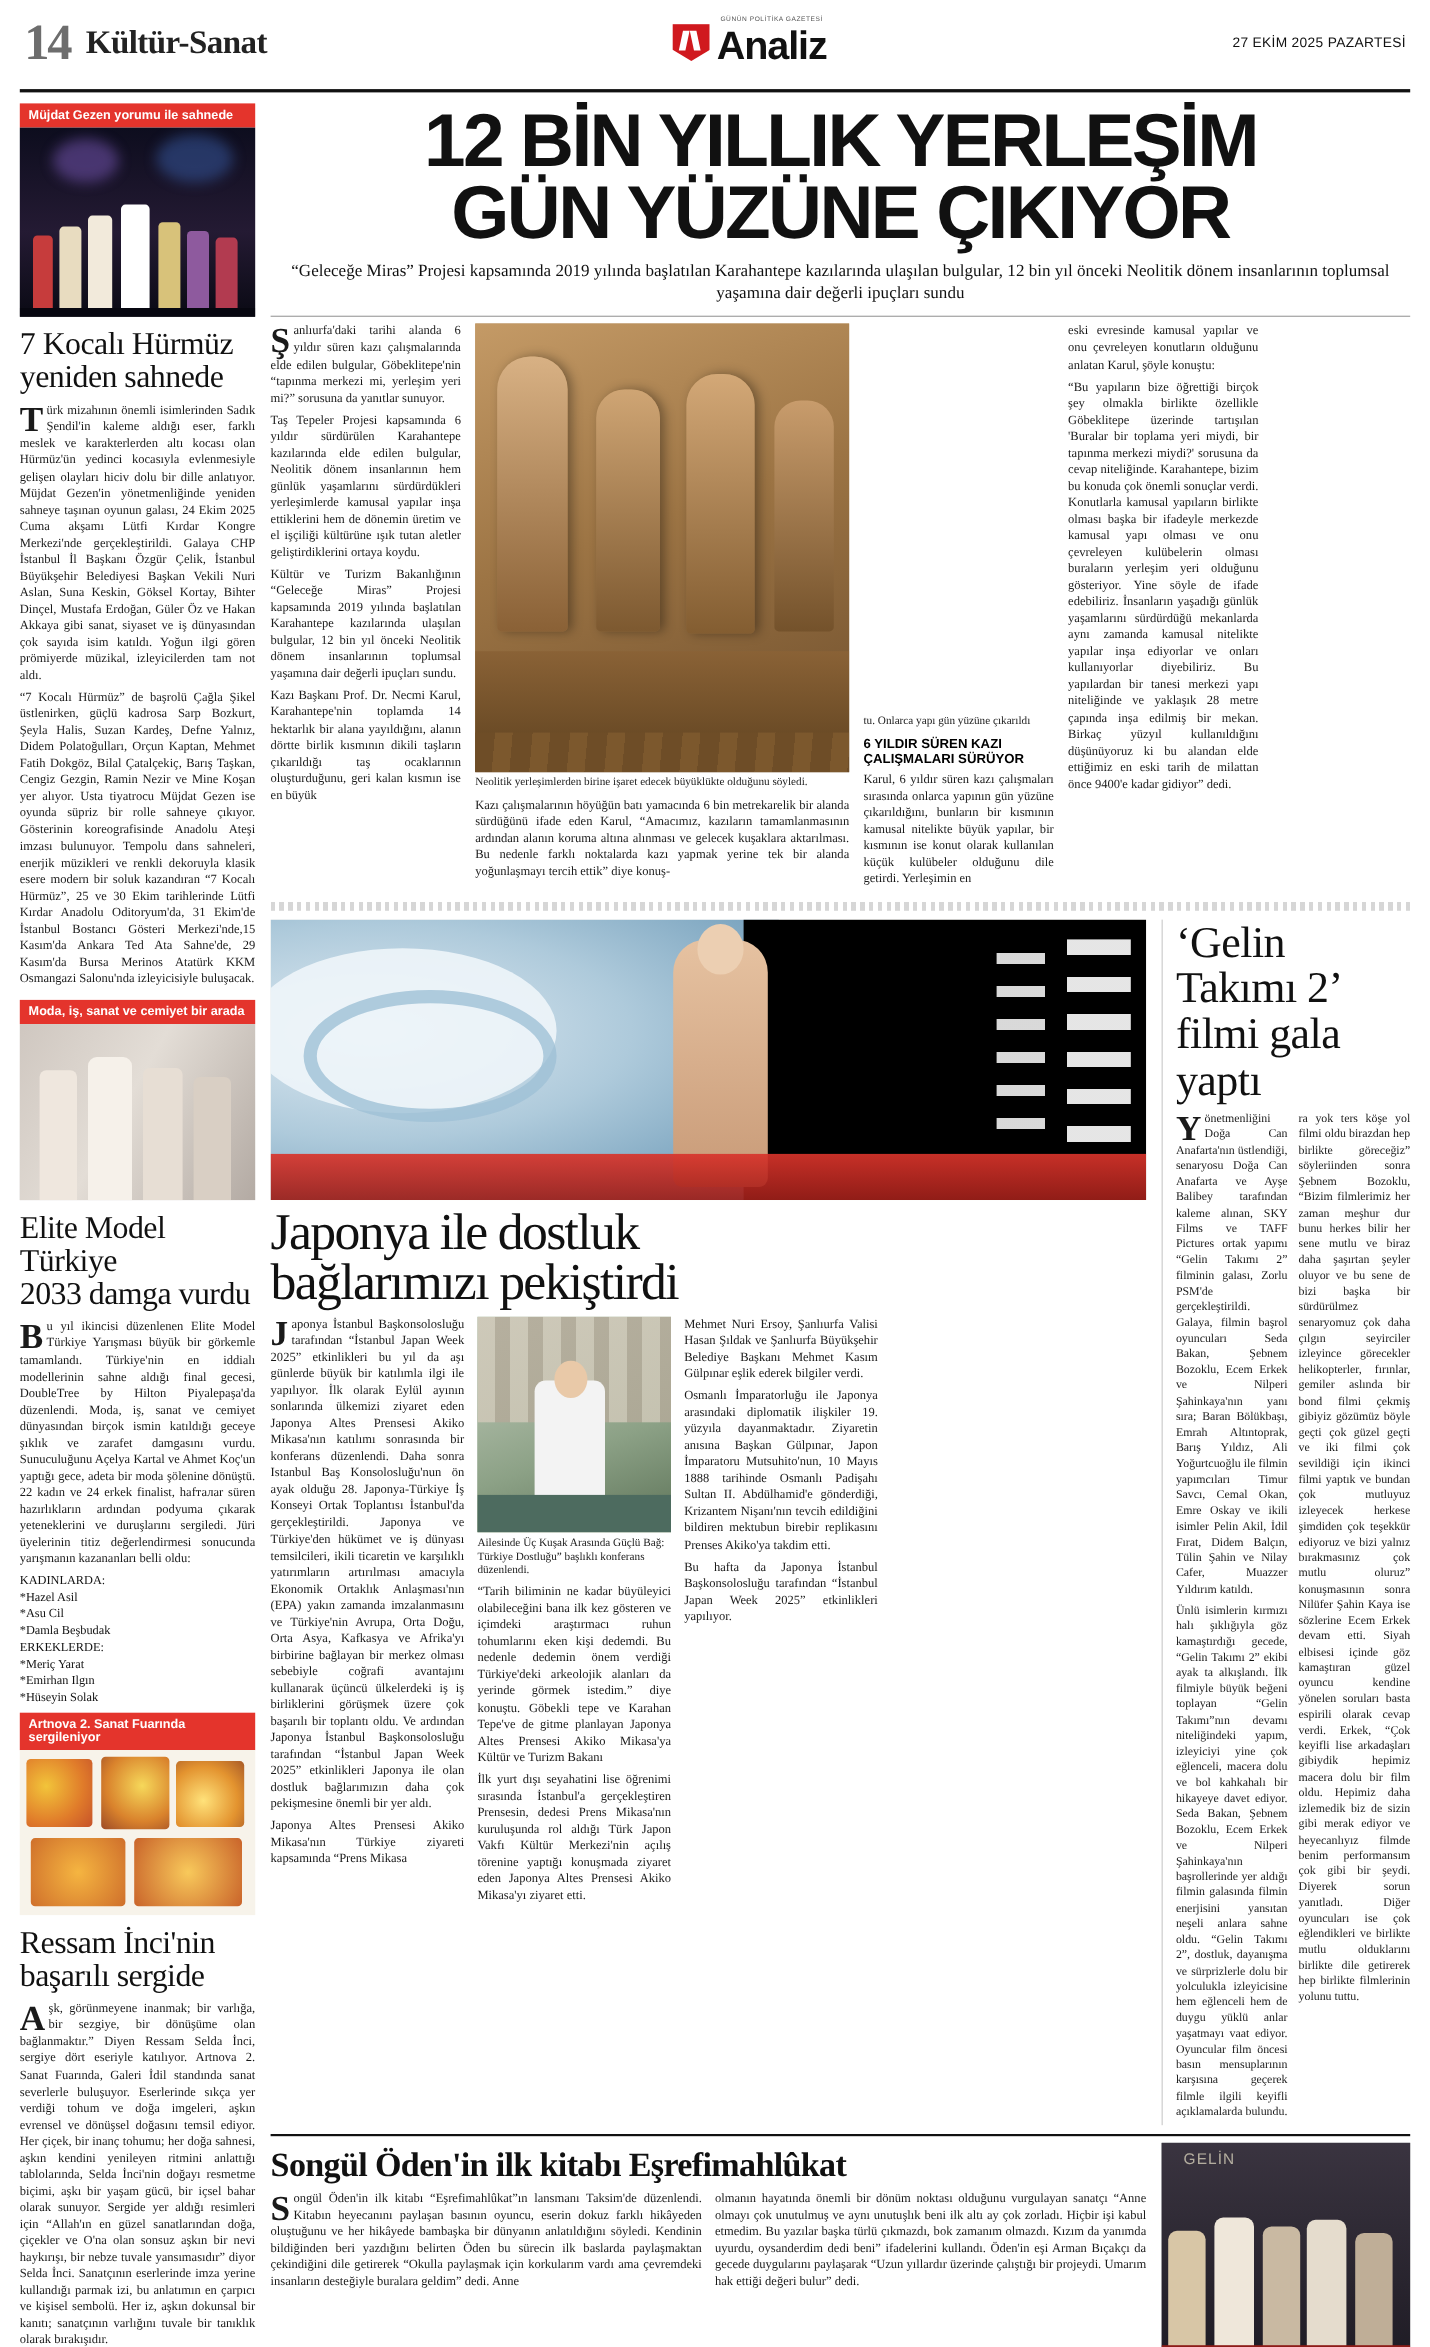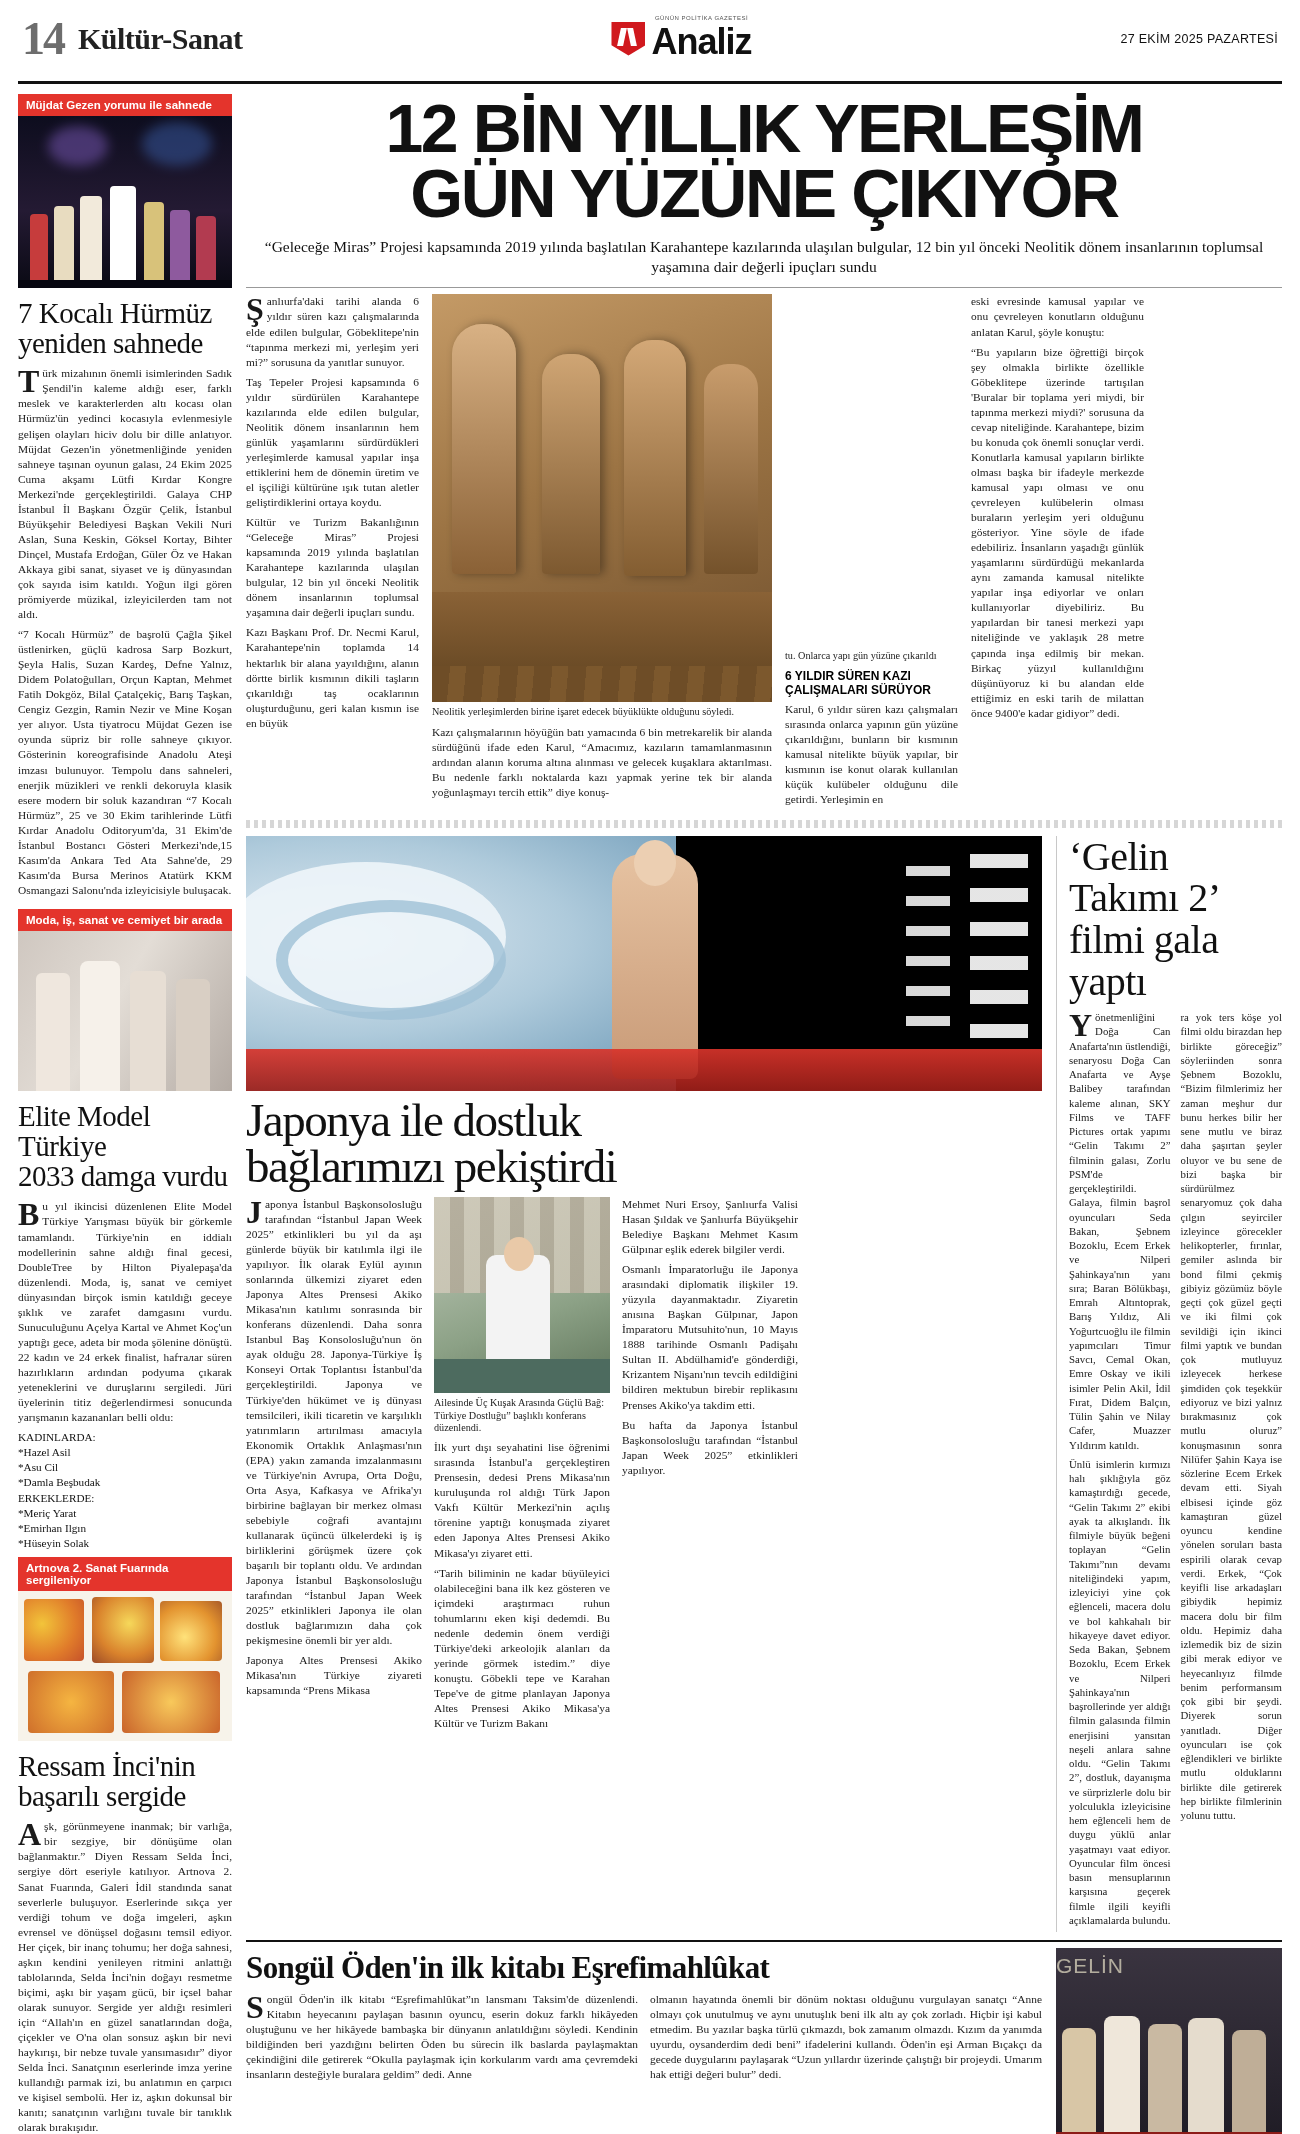--- a/index.html
+++ b/index.html
@@ -313,22 +313,22 @@
             <div style="width:176px;">
               <div class="photo" style="height:196px;background:linear-gradient(#b9c6b0,#6f8a6b);position:relative;overflow:hidden;">
                 <div style="position:absolute;inset:0;background:linear-gradient(160deg,#c7cfc0,#8ca186 60%,#5d7358);"></div>
                 <div style="position:absolute;left:0;top:0;width:100%;height:96px;background:repeating-linear-gradient(90deg,#cfc8b8 0 16px,#b3aa99 16px 30px);opacity:.85;"></div>
                 <div style="position:absolute;left:52px;top:58px;width:64px;height:138px;background:#f3f3f3;border-radius:10px 10px 0 0;"></div>
                 <div style="position:absolute;left:70px;top:40px;width:30px;height:34px;border-radius:50%;background:#e9c9a8;"></div>
                 <div style="position:absolute;left:0;bottom:0;width:100%;height:34px;background:#4d6b5f;"></div>
               </div>
               <div class="cap">Ailesinde Üç Kuşak Arasında Güçlü Bağ: Türkiye Dostluğu” başlıklı konferans düzenlendi.</div>
               <div class="body-text" style="margin-top:5px;">
+                <p>“Tarih biliminin ne kadar büyüleyici olabileceğini bana ilk kez gösteren ve içimdeki araştırmacı ruhun tohumlarını eken kişi dedemdi. Bu nedenle dedemin önem verdiği Türkiye'deki arkeolojik alanları da yerinde görmek istedim.” diye konuştu. Göbekli tepe ve Karahan Tepe've de gitme planlayan Japonya Altes Prensesi Akiko Mikasa'ya Kültür ve Turizm Bakanı</p>
                 <p>İlk yurt dışı seyahatini lise öğrenimi sırasında İstanbul'a gerçekleştiren Prensesin, dedesi Prens Mikasa'nın kuruluşunda rol aldığı Türk Japon Vakfı Kültür Merkezi'nin açılış törenine yaptığı konuşmada ziyaret eden Japonya Altes Prensesi Akiko Mikasa'yı ziyaret etti.</p>
-                <p>“Tarih biliminin ne kadar büyüleyici olabileceğini bana ilk kez gösteren ve içimdeki araştırmacı ruhun tohumlarını eken kişi dedemdi. Bu nedenle dedemin önem verdiği Türkiye'deki arkeolojik alanları da yerinde görmek istedim.” diye konuştu. Göbekli tepe ve Karahan Tepe've de gitme planlayan Japonya Altes Prensesi Akiko Mikasa'ya Kültür ve Turizm Bakanı</p>
               </div>
             </div>
             <div style="width:176px;">
               <div class="body-text">
                 <p>Mehmet Nuri Ersoy, Şanlıurfa Valisi Hasan Şıldak ve Şanlıurfa Büyükşehir Belediye Başkanı Mehmet Kasım Gülpınar eşlik ederek bilgiler verdi.</p>
                 <p>Osmanlı İmparatorluğu ile Japonya arasındaki diplomatik ilişkiler 19. yüzyıla dayanmaktadır. Ziyaretin anısına Başkan Gülpınar, Japon İmparatoru Mutsuhito'nun, 10 Mayıs 1888 tarihinde Osmanlı Padişahı Sultan II. Abdülhamid'e gönderdiği, Krizantem Nişanı'nın tevcih edildiğini bildiren mektubun birebir replikasını Prenses Akiko'ya takdim etti.</p>
                 <p>Bu hafta da Japonya İstanbul Başkonsolosluğu tarafından “İstanbul Japan Week 2025” etkinlikleri yapılıyor.</p>
               </div>
             </div>
           </div>
@@ -368,21 +368,21 @@
             <div style="flex:1;">
               <div class="body-text">
                 <p>olmanın hayatında önemli bir dönüm noktası olduğunu vurgulayan sanatçı “Anne olmayı çok unutulmuş ve aynı unutuşlık beni ilk altı ay çok zorladı. Hiçbir işi kabul etmedim. Bu yazılar başka türlü çıkmazdı, bok zamanım olmazdı. Kızım da yanımda uyurdu, oysanderdim dedi beni” ifadelerini kullandı. Öden'in eşi Arman Bıçakçı da gecede duygularını paylaşarak “Uzun yıllardır üzerinde çalıştığı bir projeydi. Umarım hak ettiği değeri bulur” dedi.</p>
               </div>
             </div>
           </div>
         </div>
         <div style="width:226px;flex:0 0 226px;">
           <div class="gala-photo" style="height:200px;">
             <div style="position:absolute;inset:0;background:linear-gradient(#3a3440,#1e1b24);"></div>
-            <div style="position:absolute;left:0;top:6px;font-family:'Liberation Sans',sans-serif;color:#e8e2c8;font-size:21px;letter-spacing:1px;opacity:.7;">GELİN</div>
+            <div style="position:absolute;left:20px;top:6px;font-family:'Liberation Sans',sans-serif;color:#e8e2c8;font-size:14px;letter-spacing:1px;opacity:.7;">GELİN</div>
             <div style="position:absolute;left:6px;bottom:0;width:34px;height:120px;background:#d8c6a6;border-radius:8px 8px 0 0;"></div>
             <div style="position:absolute;left:48px;bottom:0;width:36px;height:132px;background:#efe7da;border-radius:8px 8px 0 0;"></div>
             <div style="position:absolute;left:92px;bottom:0;width:34px;height:124px;background:#c9b9a2;border-radius:8px 8px 0 0;"></div>
             <div style="position:absolute;left:132px;bottom:0;width:36px;height:130px;background:#e5dccd;border-radius:8px 8px 0 0;"></div>
             <div style="position:absolute;left:176px;bottom:0;width:34px;height:118px;background:#bfae97;border-radius:8px 8px 0 0;"></div>
             <div style="position:absolute;left:0;bottom:0;width:100%;height:16px;background:#8d1c18;"></div>
           </div>
         </div>
       </div>
 

